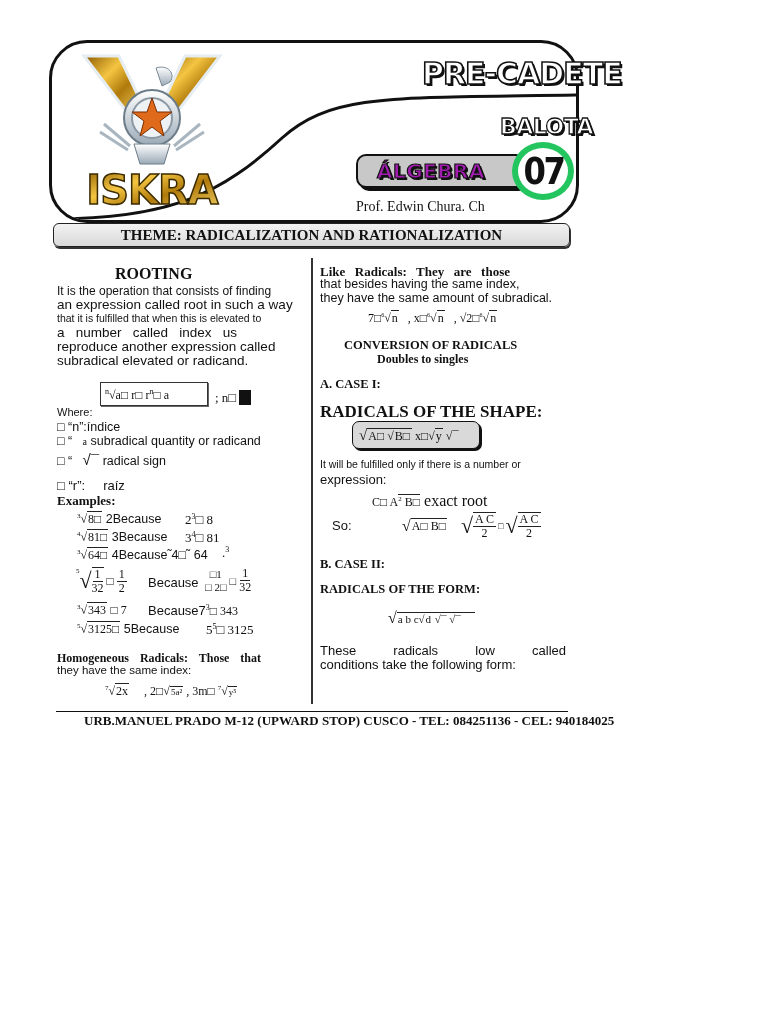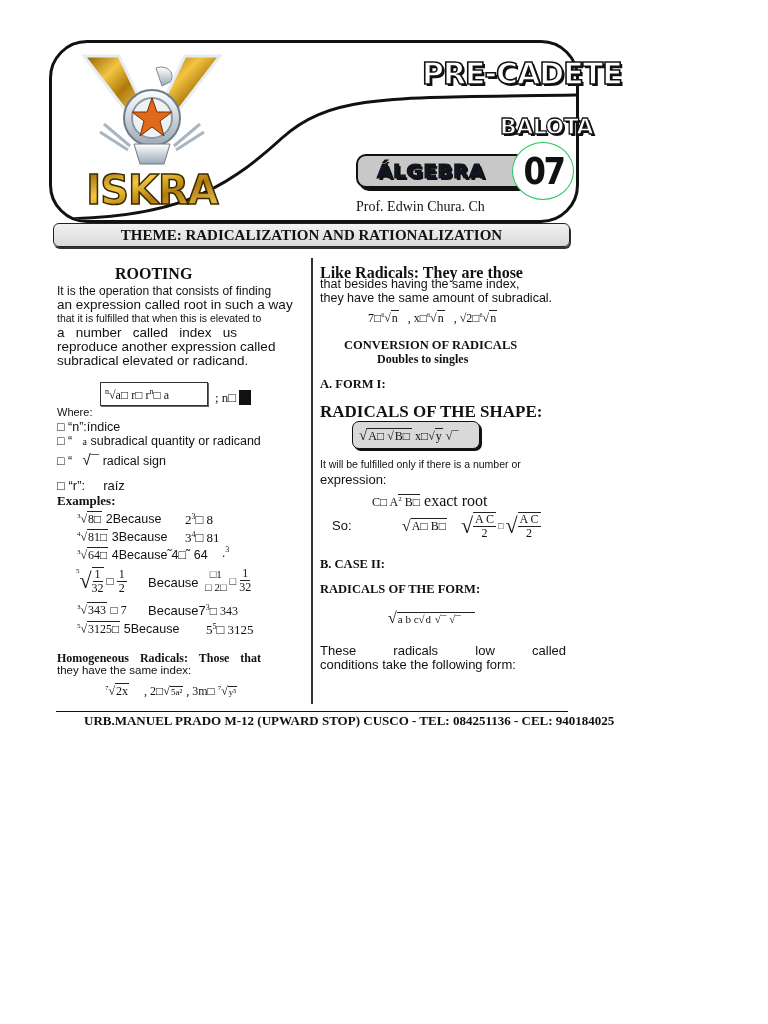--- a/index.html
+++ b/index.html
@@ -24,27 +24,27 @@
       position: absolute; left: 500px; top: 114px; font-family: "DejaVu Sans", sans-serif;
       font-weight: bold; font-size: 22px; color: #fff; -webkit-text-stroke: 1.3px #111;
       text-shadow: 2px 2px 0 #111; letter-spacing: -0.5px;
     }
     .subject-pill {
       position: absolute; left: 356px; top: 154px; width: 170px; height: 34px;
       background: #c8c8c8; border: 2px solid #111; border-radius: 10px;
       box-shadow: 3px 3px 0 #111; display: flex; align-items: center; justify-content: center;
     }
     .subject-pill span {
-      font-family: "DejaVu Sans", sans-serif; font-weight: bold; font-size: 20px; color: #0f172a;
+      font-family: "DejaVu Sans", sans-serif; font-weight: bold; font-size: 20px; color: #a21caf;
       -webkit-text-stroke: 1.2px #111; text-shadow: 2px 2px 0 #111; letter-spacing: 0.5px;
       margin-right: 20px;
     }
     .number-circle {
       position: absolute; left: 512px; top: 142px; width: 62px; height: 58px;
-      border: 1px solid #22c55e; border-radius: 50%; background: #fff;
+      border: 6px solid #22c55e; border-radius: 50%; background: #fff;
       display: flex; align-items: center; justify-content: center;
     }
     .number-circle span {
       font-family: "DejaVu Sans", sans-serif; font-weight: bold; font-size: 38px; color: #111;
       letter-spacing: -3px; transform: scaleX(0.85);
     }
     .prof {
       position: absolute; left: 356px; top: 199px; font-family: "Liberation Serif", serif; font-size: 14px;
     }
 
@@ -230,33 +230,33 @@
 </div>
 
 <div class="abs serif bold justify" style="left:57px; top:651px; width:204px; font-size:12px;">Homogeneous Radicals: Those that</div>
 <div class="abs" style="left:57px; top:664px; font-size:11.5px;">they have the same index:</div>
 <div class="abs math" style="left:105px; top:684px; font-size:12px;">
   <sup style="font-size:7px;">7</sup>√<span class="rad">2x</span>
   &nbsp;&nbsp;&nbsp;&nbsp;<span>, 2□</span><span>√</span><span class="rad" style="font-size:9px;">5a²</span>
   <span>, 3m□</span> <sup style="font-size:7px;">7</sup>√<span class="rad" style="font-size:9px;">y⁵</span>
 </div>
 
-<div class="abs serif bold justify" style="left:320px; top:264px; width:190px; font-size:16px;">Like Radicals: They are those</div>
+<div class="abs serif bold justify" style="left:320px; top:264px; width:190px; font-size:13px;">Like Radicals: They are those</div>
 <div class="abs" style="left:320px; top:277px; font-size:12.5px;">that besides having the same index,</div>
 <div class="abs" style="left:320px; top:291px; font-size:12.5px;">they have the same amount of subradical.</div>
 <div class="abs math" style="left:368px; top:311px; font-size:12px;">
   <span>7□</span><sup style="font-size:6px;">6</sup>√<span class="rad">n</span>
   &nbsp;&nbsp;<span>,  x□</span><sup style="font-size:6px;">6</sup>√<span class="rad">n</span>
   &nbsp;&nbsp;<span>,  √2□</span><sup style="font-size:6px;">6</sup>√<span class="rad">n</span>
 </div>
 
 <div class="abs serif bold" style="left:344px; top:338px; font-size:12.5px;">CONVERSION OF RADICALS</div>
 <div class="abs serif bold" style="left:377px; top:352px; font-size:12px;">Doubles to singles</div>
 
-<div class="abs serif bold" style="left:320px; top:377px; font-size:12.5px;">A. FORM I:</div>
+<div class="abs serif bold" style="left:320px; top:377px; font-size:12.5px;">A. CASE I:</div>
 <div class="abs serif bold" style="left:320px; top:402px; font-size:17px;">RADICALS OF THE SHAPE:</div>
 <div class="shape-box">
   <span style="font-size:15px;">√</span><span class="rad"><span>A□ </span><span>√</span><span class="rad">B□</span></span><span> x□</span>√<span class="rad">y</span><span>    √¯</span>
 </div>
 
 <div class="abs" style="left:320px; top:458px; font-size:10.5px;">It will be fulfilled only if there is a number or</div>
 <div class="abs" style="left:320px; top:472px; font-size:13px;">expression:</div>
 
 <div class="abs math" style="left:372px; top:492px; font-size:12px;">
   <span>C□ A</span><span style="border-top:1px solid #222;"><sup style="font-size:7px;">2</sup><span> B□</span></span><span style="font-size:16px;"> exact root</span>

